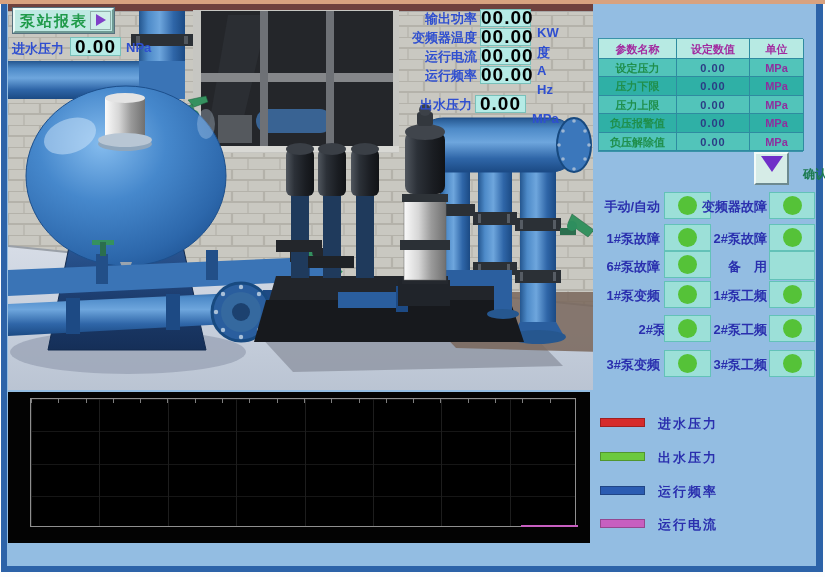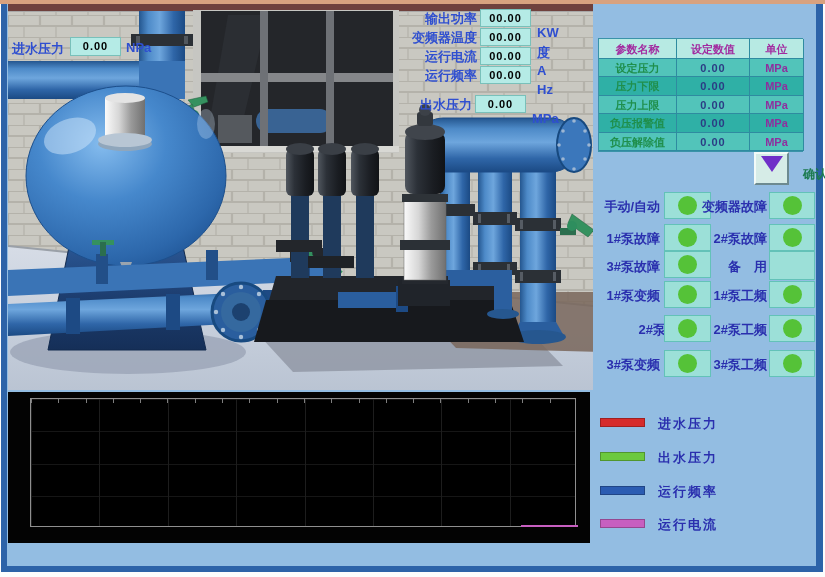--- a/index.html
+++ b/index.html
@@ -17,21 +17,21 @@
                          repeating-linear-gradient(to bottom,#161616 0 1px,transparent 1px 32.3px);}
   .ticks{position:absolute;left:0;top:0;right:0;height:4px;
          background:repeating-linear-gradient(to right,#7e7e7e 0 1px,transparent 1px 27.3px);}
   .trace{position:absolute;left:490px;bottom:-1px;width:57px;height:2px;}
   .btn-report{left:13px;top:8px;width:101px;height:25px;background:#bfe9e3;
         border:2px solid;border-color:#eafaf6 #6f9a94 #6f9a94 #eafaf6;outline:1px solid #55707e;}
   .btn-report .lab{position:absolute;left:5px;top:2px;font-size:15px;font-weight:bold;color:#1f9a4a;letter-spacing:2px;white-space:nowrap;}
   .playbox{position:absolute;right:1px;top:1px;width:21px;height:19px;background:#cfeee8;border:1px solid #8fb0aa;}
   .playtri{position:absolute;left:5px;top:2px;width:0;height:0;border-top:6px solid transparent;border-bottom:6px solid transparent;border-left:10px solid #8040c8;}
   .lbl-blue{color:#2f4fd0;font-weight:bold;font-size:13px;white-space:nowrap;}
-  .valbox{background:#b5ebe6;border:1px solid #79c0ba;color:#000;font-weight:bold;font-size:11px;
+  .valbox{background:#b5ebe6;border:1px solid #79c0ba;color:#000;font-weight:bold;font-size:19px;
           text-align:center;letter-spacing:1px;}
   .ro-row{position:absolute;width:210px;height:19px;}
   .ro-row .l{position:absolute;right:110px;top:1px;}
   .ro-row .b{position:absolute;left:103px;top:0;width:51px;height:18px;line-height:16px;}
   .ro-row .u{position:absolute;left:160px;top:16px;}
   .title-box{left:617px;top:6px;width:156px;height:26px;background:#bfe9e3;border:1px solid #7e98a8;
              text-align:center;line-height:24px;font-size:16px;font-weight:bold;color:#1f9a4a;letter-spacing:3px;}
   .ptable{left:598px;top:38px;width:205px;background:#2fb0a6;border:1px solid #3a93a8;
           display:grid;grid-template-columns:78px 73px 54px;}
   .ptable div{border-right:1px solid #2f8ba0;border-bottom:1px solid #2f8ba0;height:18.4px;line-height:18px;
@@ -267,20 +267,26 @@
       <rect x="396" y="196" width="42" height="80" fill="url(#gradSilver)" stroke="#666" stroke-width="0.5"></rect>
       <rect x="392" y="236" width="50" height="10" fill="#2b3036"></rect>
       <rect x="394" y="190" width="46" height="8" fill="#2e3338"></rect>
       <rect x="397" y="128" width="40" height="62" rx="8" fill="url(#gradMotor)"></rect>
       <ellipse cx="417" cy="128" rx="20" ry="8" fill="#40454c"></ellipse>
       <rect x="409" y="108" width="16" height="14" rx="3" fill="#33383e"></rect>
       <circle cx="417" cy="106" r="6" fill="#3c4148"></circle>
     </g>
   </svg>
 
+  <div class="abs btn-report">
+    <span class="lab">泵站报表</span>
+    <span class="playbox">
+        <span class="playtri"></span>
+      </span>
+  </div>
 
   <div class="abs" style="left:12px;top:37px;width:170px;height:20px;">
     <span class="lbl-blue" style="position:absolute;left:0;top:3px;">进水压力</span>
     <span class="valbox" style="position:absolute;left:58px;top:0;width:51px;height:19px;line-height:17px;">0.00</span>
     <span class="lbl-blue" style="position:absolute;left:114px;top:3px;">NPa</span>
   </div>
 
   <div class="ro-row" style="left:377px;top:9px;">
     <span class="lbl-blue l">输出功率</span>
     <span class="valbox b">00.00</span>
@@ -349,21 +355,21 @@
   <div class="st-label" style="left:560px;top:198px;width:100px;">手动/自动</div>
   <div class="ind" style="left:664px;top:192px;" data-state="on"></div>
   <div class="st-label" style="left:688px;top:198px;width:79px;">变频器故障</div>
   <div class="ind" style="left:769px;top:192px;width:46px;" data-state="on"></div>
 
   <div class="st-label" style="left:560px;top:230px;width:100px;text-align:right;">1#泵故障</div>
   <div class="ind" style="left:664px;top:224px;" data-state="on"></div>
   <div class="st-label" style="left:688px;top:230px;width:79px;">2#泵故障</div>
   <div class="ind" style="left:769px;top:224px;width:46px;" data-state="on"></div>
 
-  <div class="st-label" style="left:560px;top:258px;width:100px;">3#泵故障</div>
+  <div class="st-label" style="left:560px;top:258px;width:100px;">6#泵故障</div>
   <div class="ind" style="left:664px;top:251px;" data-state="on"></div>
   <div class="st-label" style="left:688px;top:258px;width:79px;">备　用</div>
   <div class="ind" style="left:769px;top:251px;width:46px;height:29px;" data-state="empty"></div>
 
   <div class="st-label" style="left:560px;top:287px;width:100px;">1#泵变频</div>
   <div class="ind" style="left:664px;top:281px;" data-state="on"></div>
   <div class="st-label" style="left:688px;top:287px;width:79px;">1#泵工频</div>
   <div class="ind" style="left:769px;top:281px;width:46px;" data-state="on"></div>
 
   <div class="st-label" style="left:592px;top:321px;width:100px;">2#泵变频</div>

